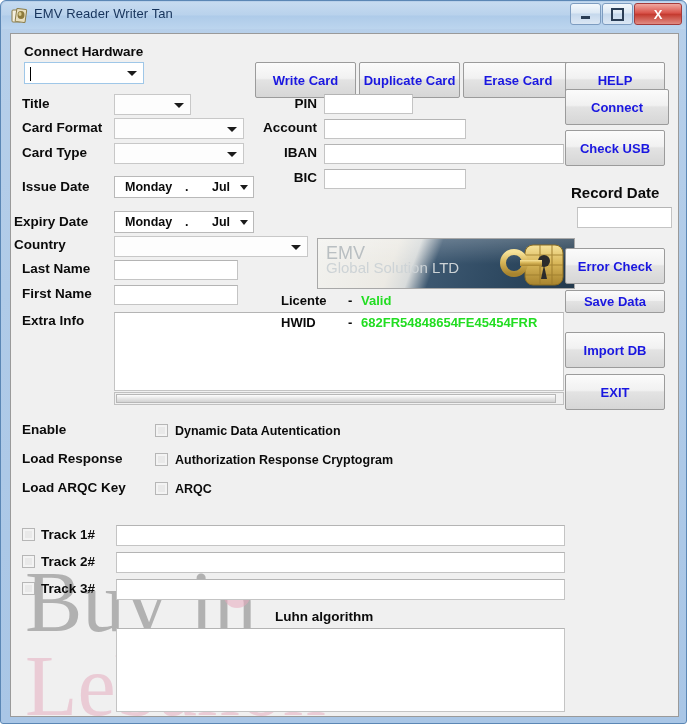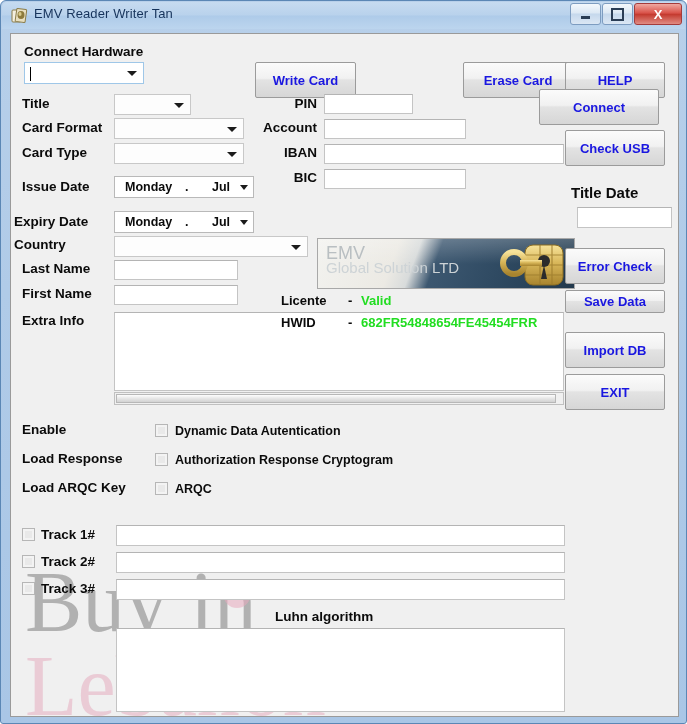--- a/index.html
+++ b/index.html
@@ -216,20 +216,21 @@
 
   <div class="client">
 
     <div class="lbl" style="left:13px;top:10px;">Connect Hardware</div>
     <div class="combo focus" style="left:13px;top:28px;width:120px;height:22px;">
       <span class="caret"></span>
       <span class="arw"></span>
     </div>
 
     <div class="btn" style="left:244px;top:28px;width:101px;height:36px;">Write Card</div>
+    <div class="btn" style="left:348px;top:28px;width:101px;height:36px;">Duplicate Card</div>
     <div class="btn" style="left:452px;top:28px;width:110px;height:36px;">Erase Card</div>
     <div class="btn" style="left:554px;top:28px;width:100px;height:36px;">HELP</div>
 
     <div class="lbl" style="left:11px;top:62px;">Title</div>
     <div class="combo" style="left:103px;top:60px;width:77px;height:21px;">
       <span class="arw"></span>
     </div>
 
     <div class="lbl" style="left:11px;top:86px;">Card Format</div>
     <div class="combo" style="left:103px;top:84px;width:130px;height:21px;">
@@ -311,24 +312,24 @@
     </div>
 
     <div class="license" style="left:270px;top:259px;">Licente</div>
     <div class="dash" style="left:337px;top:259px;">-</div>
     <div class="lval" style="left:350px;top:259px;">Valid</div>
 
     <div class="license" style="left:270px;top:281px;">HWID</div>
     <div class="dash" style="left:337px;top:281px;">-</div>
     <div class="lval" style="left:350px;top:281px;">682FR54848654FE45454FRR</div>
 
-    <div class="btn" style="left:528px;top:55px;width:120px;height:36px;">Connect</div>
+    <div class="btn" style="left:554px;top:55px;width:104px;height:36px;">Connect</div>
     <div class="btn" style="left:554px;top:96px;width:100px;height:36px;">Check USB</div>
 
-    <div class="lbl" style="left:560px;top:150px;font-size:15px;">Title Date</div>
+    <div class="lbl" style="left:560px;top:150px;font-size:15px;">Record Date</div>
     <div class="tbox" style="left:566px;top:173px;width:95px;height:21px;"></div>
 
     <div class="btn" style="left:554px;top:214px;width:100px;height:36px;">Error Check</div>
     <div class="btn" style="left:554px;top:256px;width:100px;height:23px;">Save Data</div>
     <div class="btn" style="left:554px;top:298px;width:100px;height:36px;">Import DB</div>
     <div class="btn" style="left:554px;top:340px;width:100px;height:36px;">EXIT</div>
 
     <div class="lbl" style="left:11px;top:388px;">Enable</div>
     <div class="cb" style="left:144px;top:390px;">
         <i></i>

